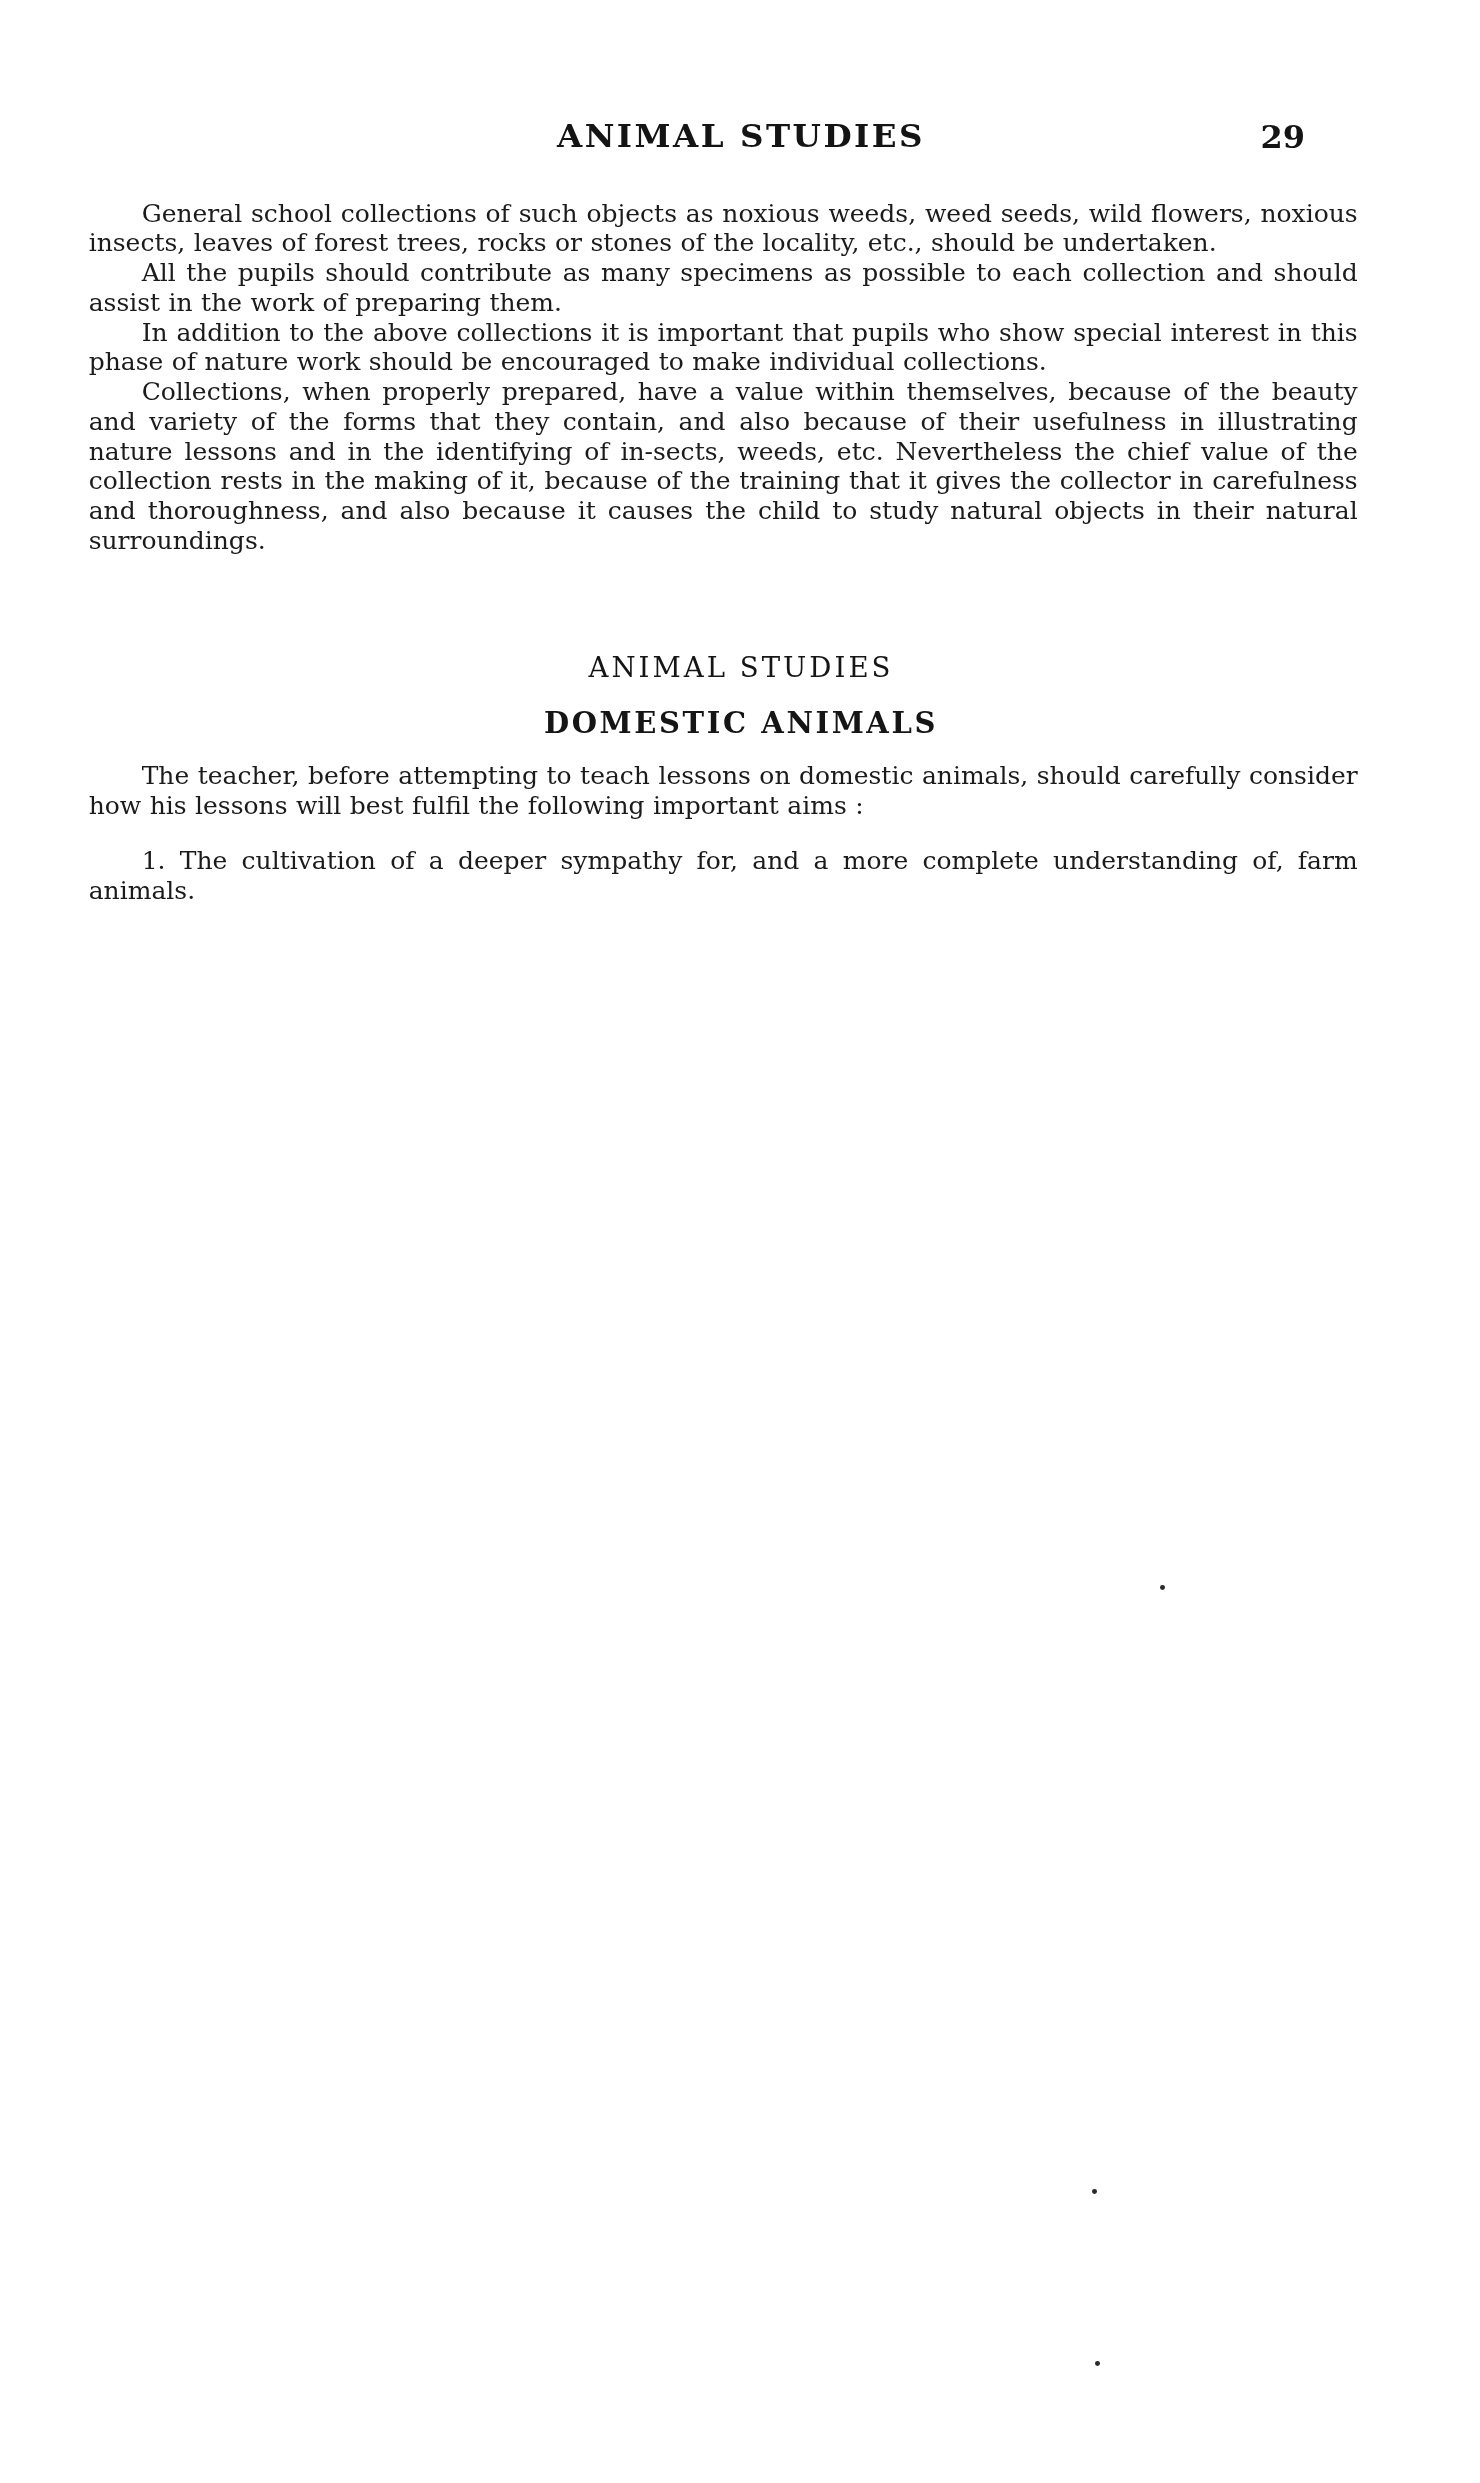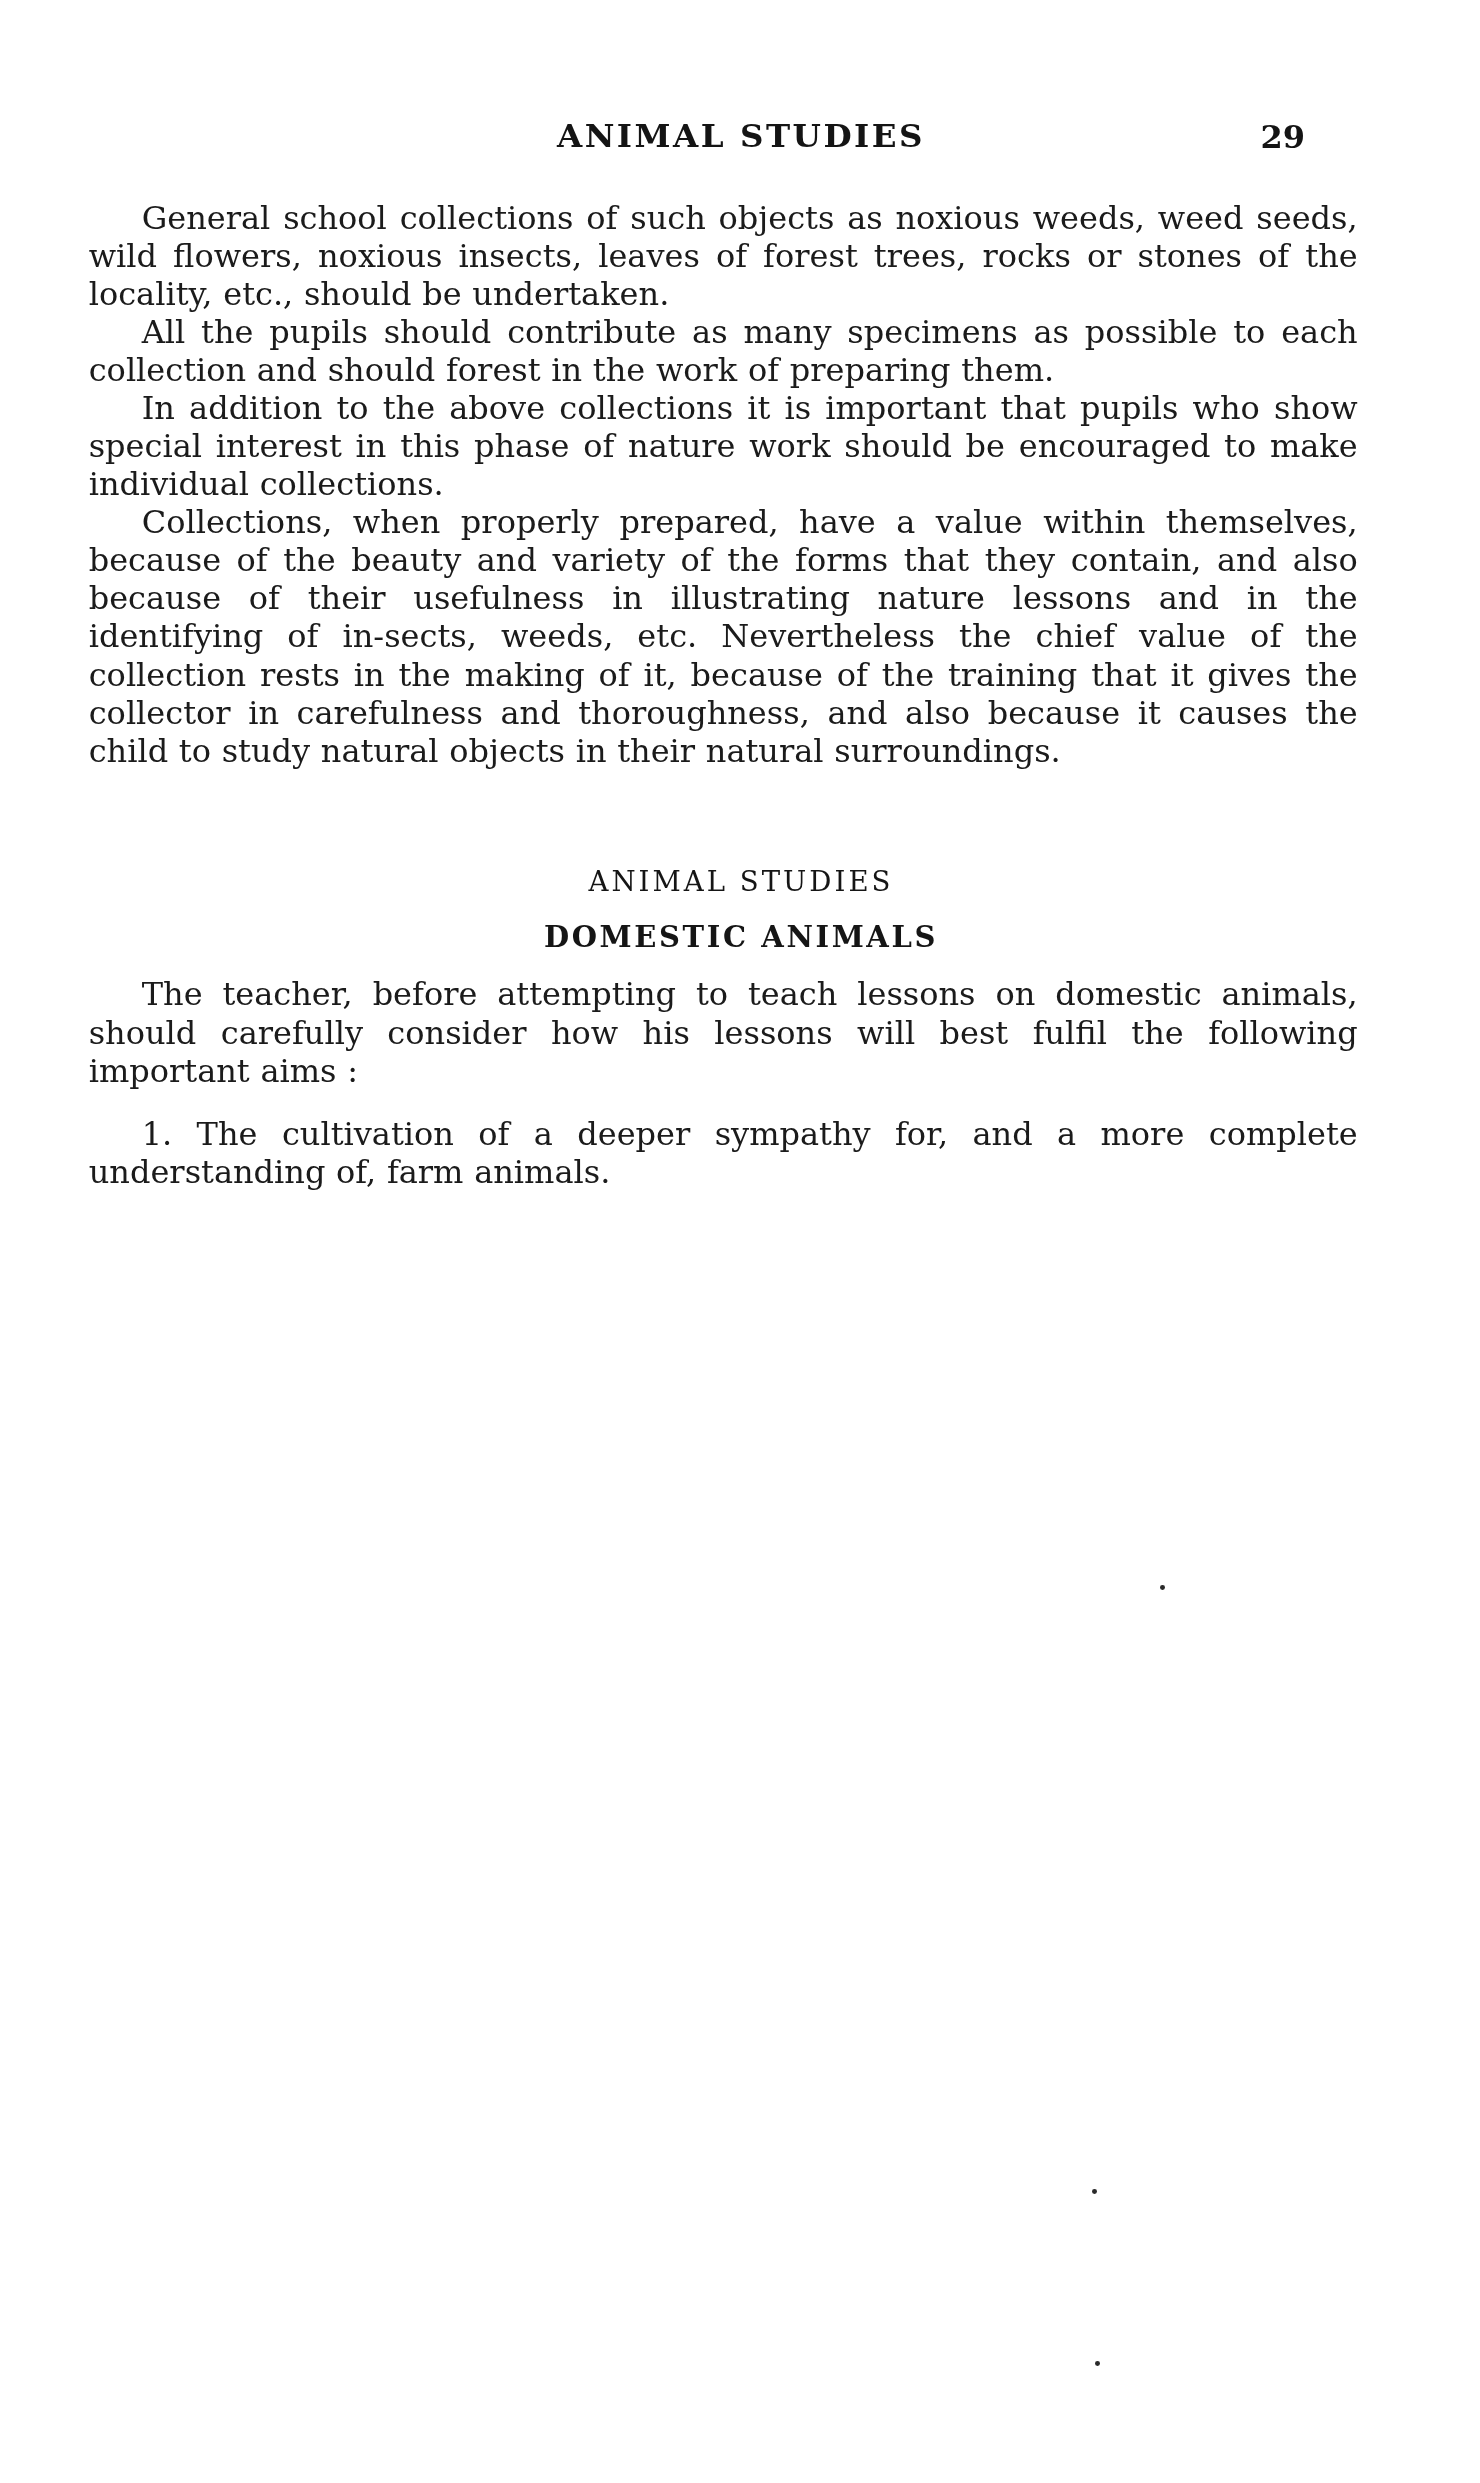--- a/index.html
+++ b/index.html
@@ -76,21 +76,21 @@
     margin-top: 22px;
     margin-bottom: 21.7px;
     font-weight: 600;
   }
   .body-block {
     width: 1269px;
     margin-left: 17.7px;
   }
   p.para {
     margin: 0;
-    font-size: 32px;
+    font-size: 25px;
     line-height: 1.19;
     text-align: justify;
     text-indent: 53px;
     font-family: "DejaVu Serif", serif;
     color: #1b1b1b;
     word-spacing: 0.5px;
   }
   p.para.gap {
     margin-top: 25.6px;
   }
@@ -113,21 +113,21 @@
   <div class="content">
 
     <div class="running-head">
       <div class="rh-title">ANIMAL STUDIES</div>
       <div class="rh-page">29</div>
     </div>
 
 
     <div class="body-block">
       <p class="para">General school collections of such objects as noxious weeds, weed seeds, wild flowers, noxious insects, leaves of forest trees, rocks or stones of the locality, etc., should be undertaken.</p>
-      <p class="para">All the pupils should contribute as many specimens as possible to each collection and should forest in the work of preparing them.</p>
+      <p class="para">All the pupils should contribute as many specimens as possible to each collection and should assist in the work of preparing them.</p>
       <p class="para">In addition to the above collections it is important that pupils who show special interest in this phase of nature work should be encouraged to make individual collections.</p>
       <p class="para">Collections, when properly prepared, have a value within themselves, because of the beauty and variety of the forms that they contain, and also because of their usefulness in illustrating nature lessons and in the identifying of in-sects, weeds, etc.  Nevertheless the chief value of the collection rests in the making of it, because of the training that it gives the collector in carefulness and thoroughness, and also because it causes the child to study natural objects in their natural surroundings.</p>
     </div>
 
     <div class="section-head major">ANIMAL  STUDIES</div>
 
     <div class="section-head minor">DOMESTIC  ANIMALS</div>
 
     <div class="body-block">
       <p class="para">The teacher, before attempting to teach lessons on domestic animals, should carefully consider how his lessons will best fulfil the following important aims :</p>

